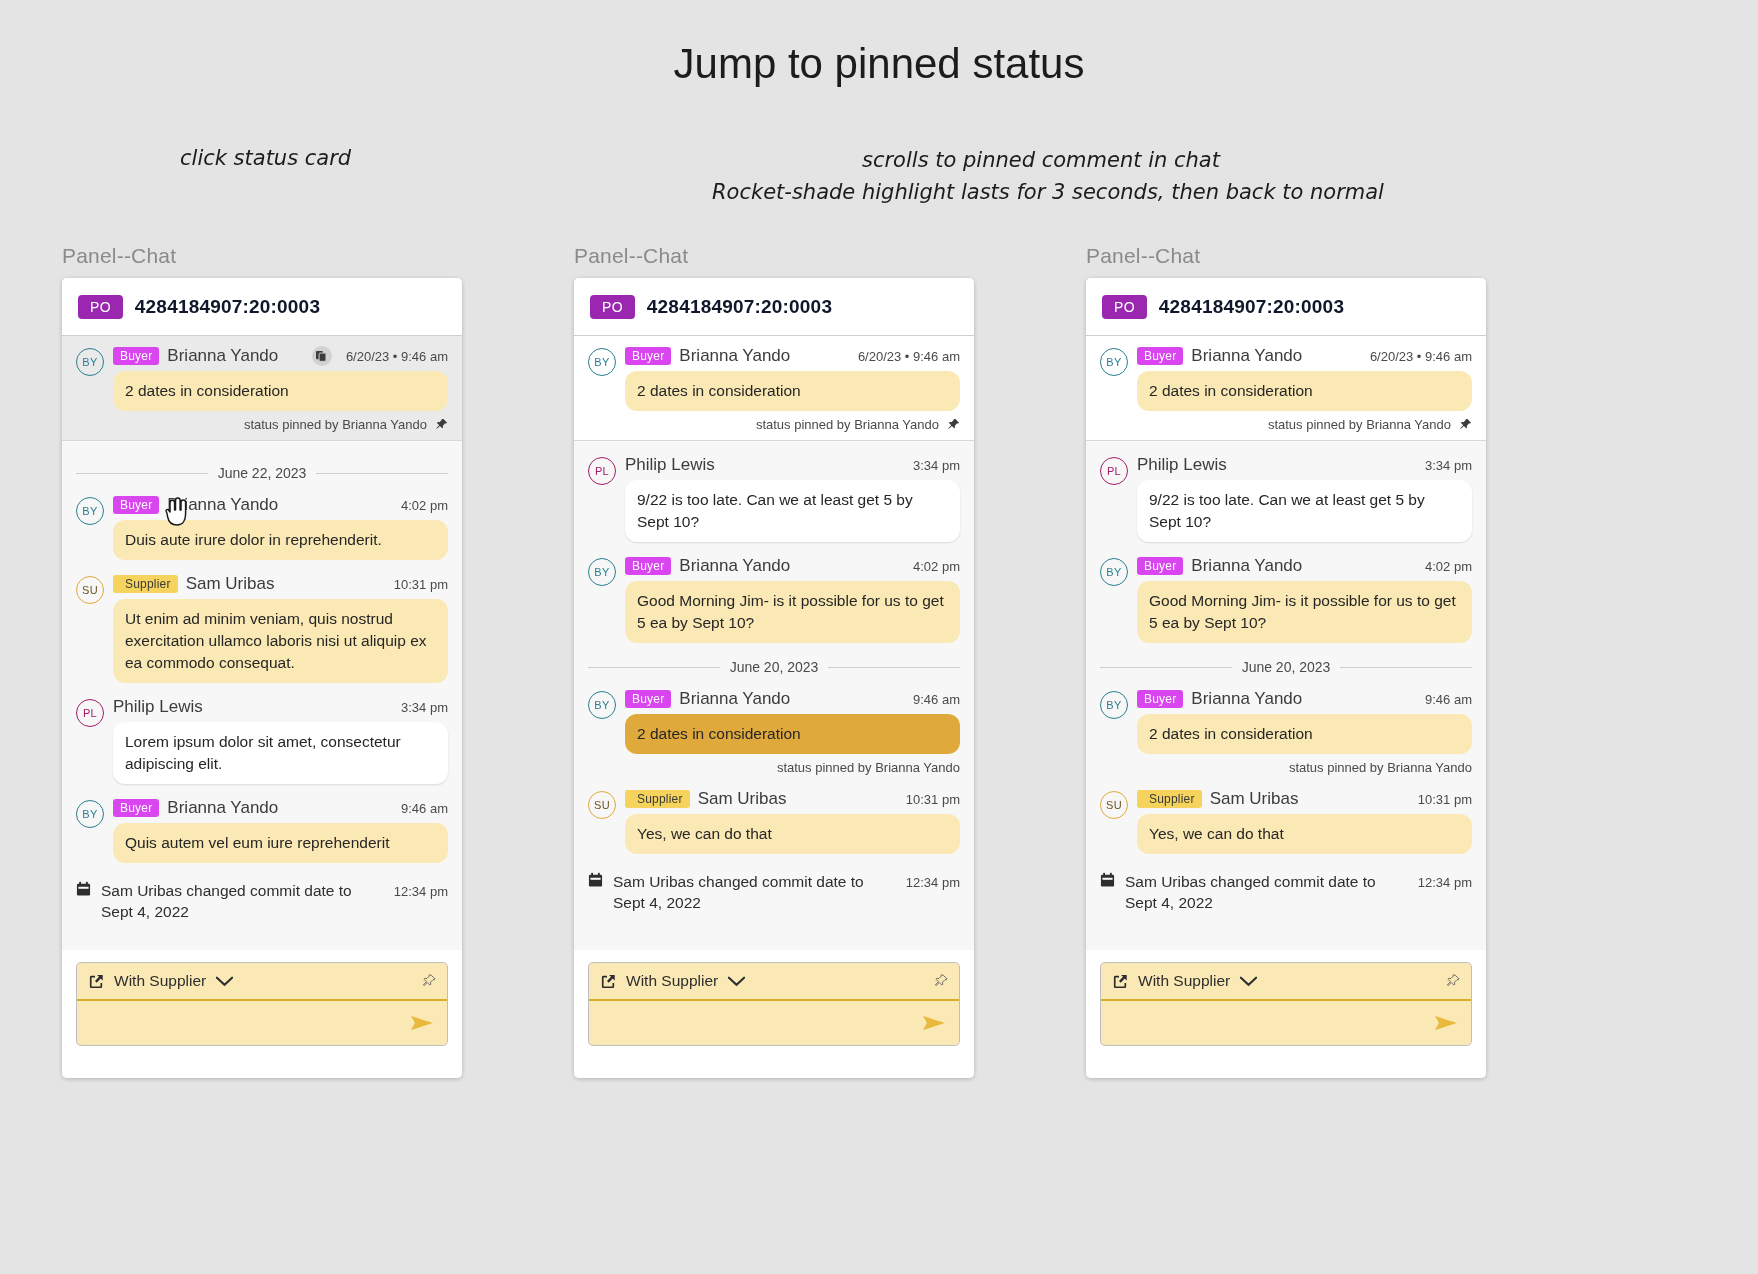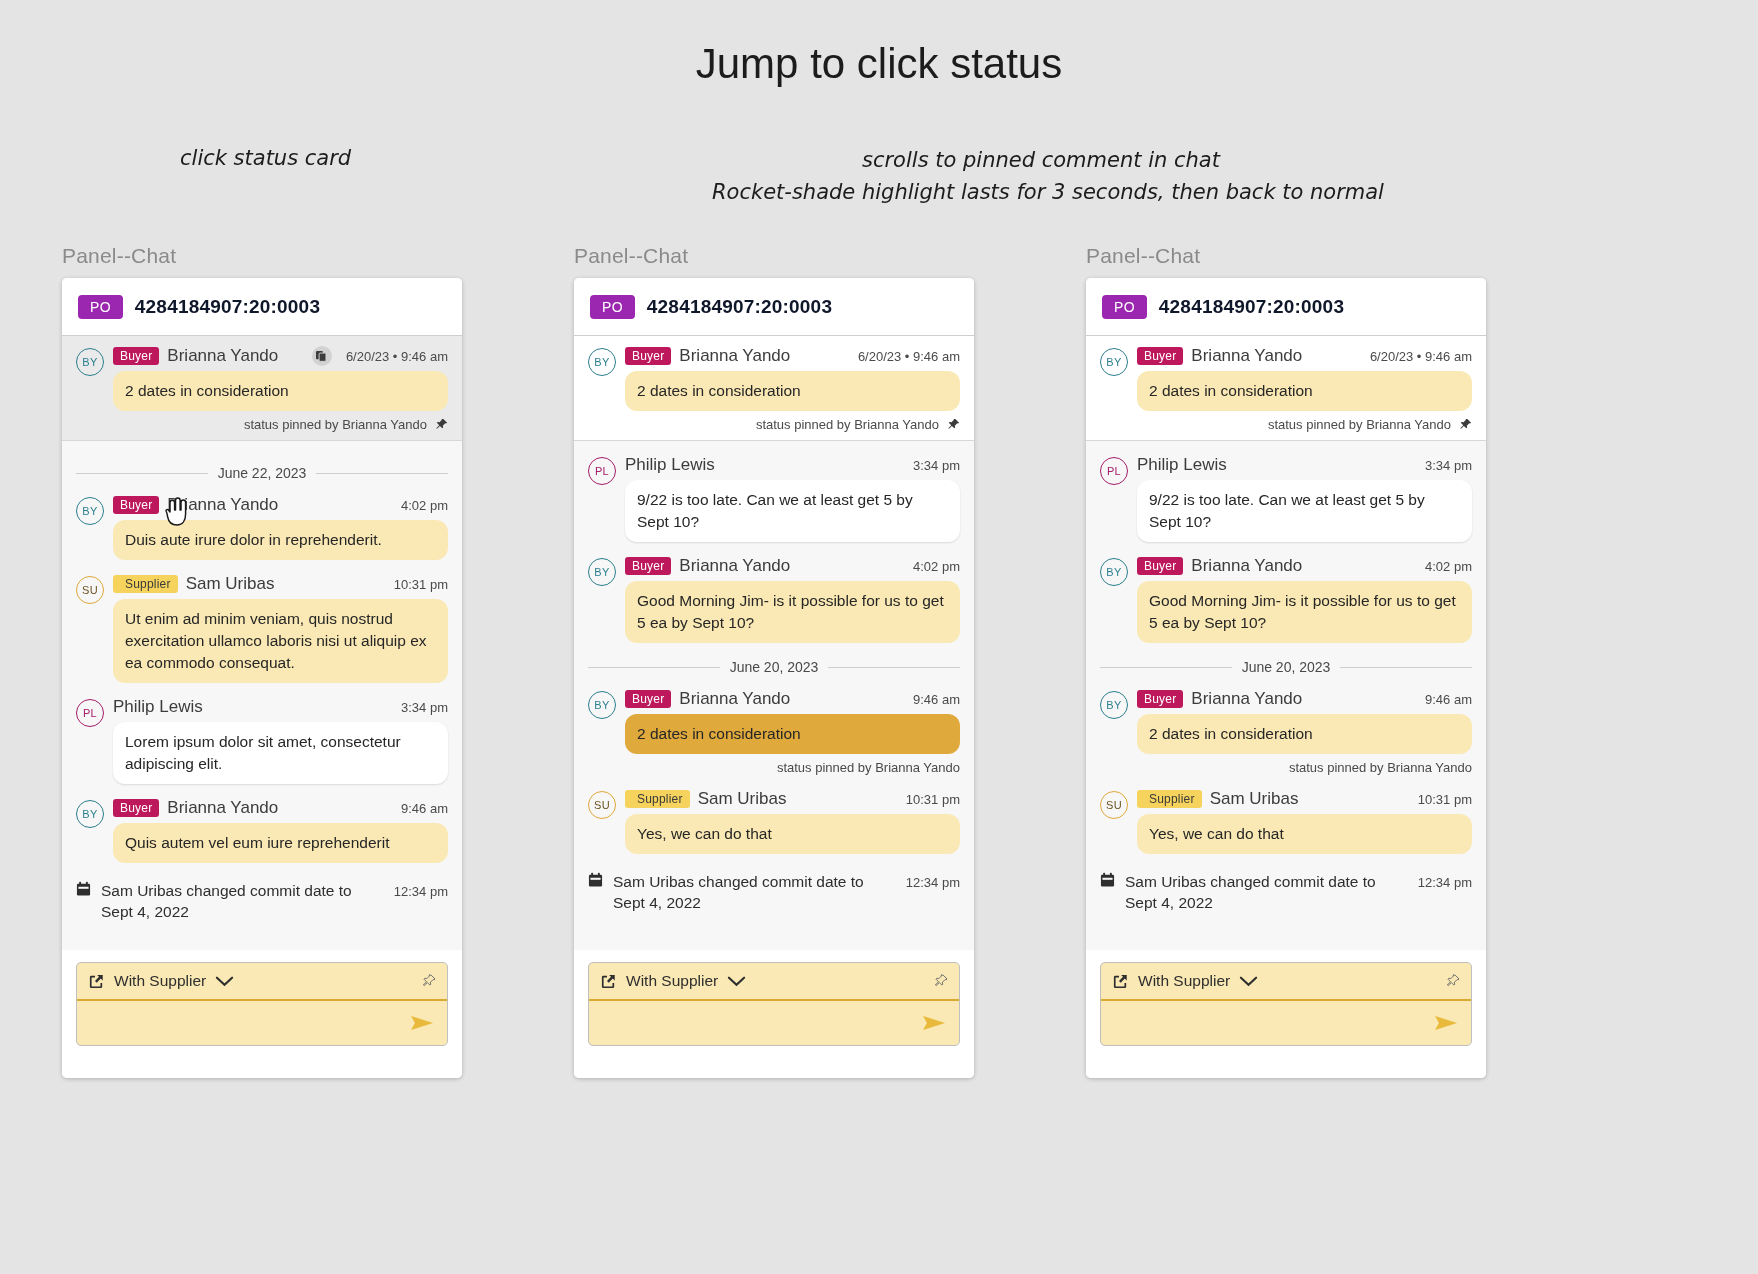--- a/index.html
+++ b/index.html
@@ -127,21 +127,21 @@
   .msg-meta {
     display: flex; align-items: center; gap: 8px;
     font-size: 13.5px; color: #4a4a4a;
     margin-bottom: 5px;
   }
   .role-badge {
     font-size: 12px;
     padding: 2px 7px;
     border-radius: 3px;
     color: #fff;
-    background: #be185d;
+    background: #d946ef;
     letter-spacing: .2px;
   }
   .role-badge.supplier { background: #f5d35c; color: #3a3a3a; padding-left: 12px; }
   .msg-name { color: #3c3c3c; font-size: 17px; }
   .msg-time { margin-left: auto; font-size: 13px; color: #4a4a4a; white-space: nowrap; }
 
   .copy-icon {
     width: 20px; height: 20px; border-radius: 50%;
     background: #d2d2d2;
     display: inline-flex; align-items: center; justify-content: center;
@@ -209,21 +209,21 @@
     height: 44px;
     display: flex; align-items: center; justify-content: flex-end;
     padding: 0 12px;
   }
   svg { display: block; }
   .cursor-hand { position: absolute; }
 </style>
 </head>
 <body>
 
-<h1 class="page-title">Jump to click status</h1>
+<h1 class="page-title">Jump to pinned status</h1>
 <div class="annot annot-left">click status card</div>
 <div class="annot annot-right">scrolls to pinned comment in chat</div>
 <div class="annot annot-right2">Rocket-shade highlight lasts for 3 seconds, then back to normal</div>
 
 <div id="panels-root">
     <div class="panel-wrap p1">
     <div class="panel-label">Panel--Chat</div>
     <div class="phone">
 
       <div class="po-header">

